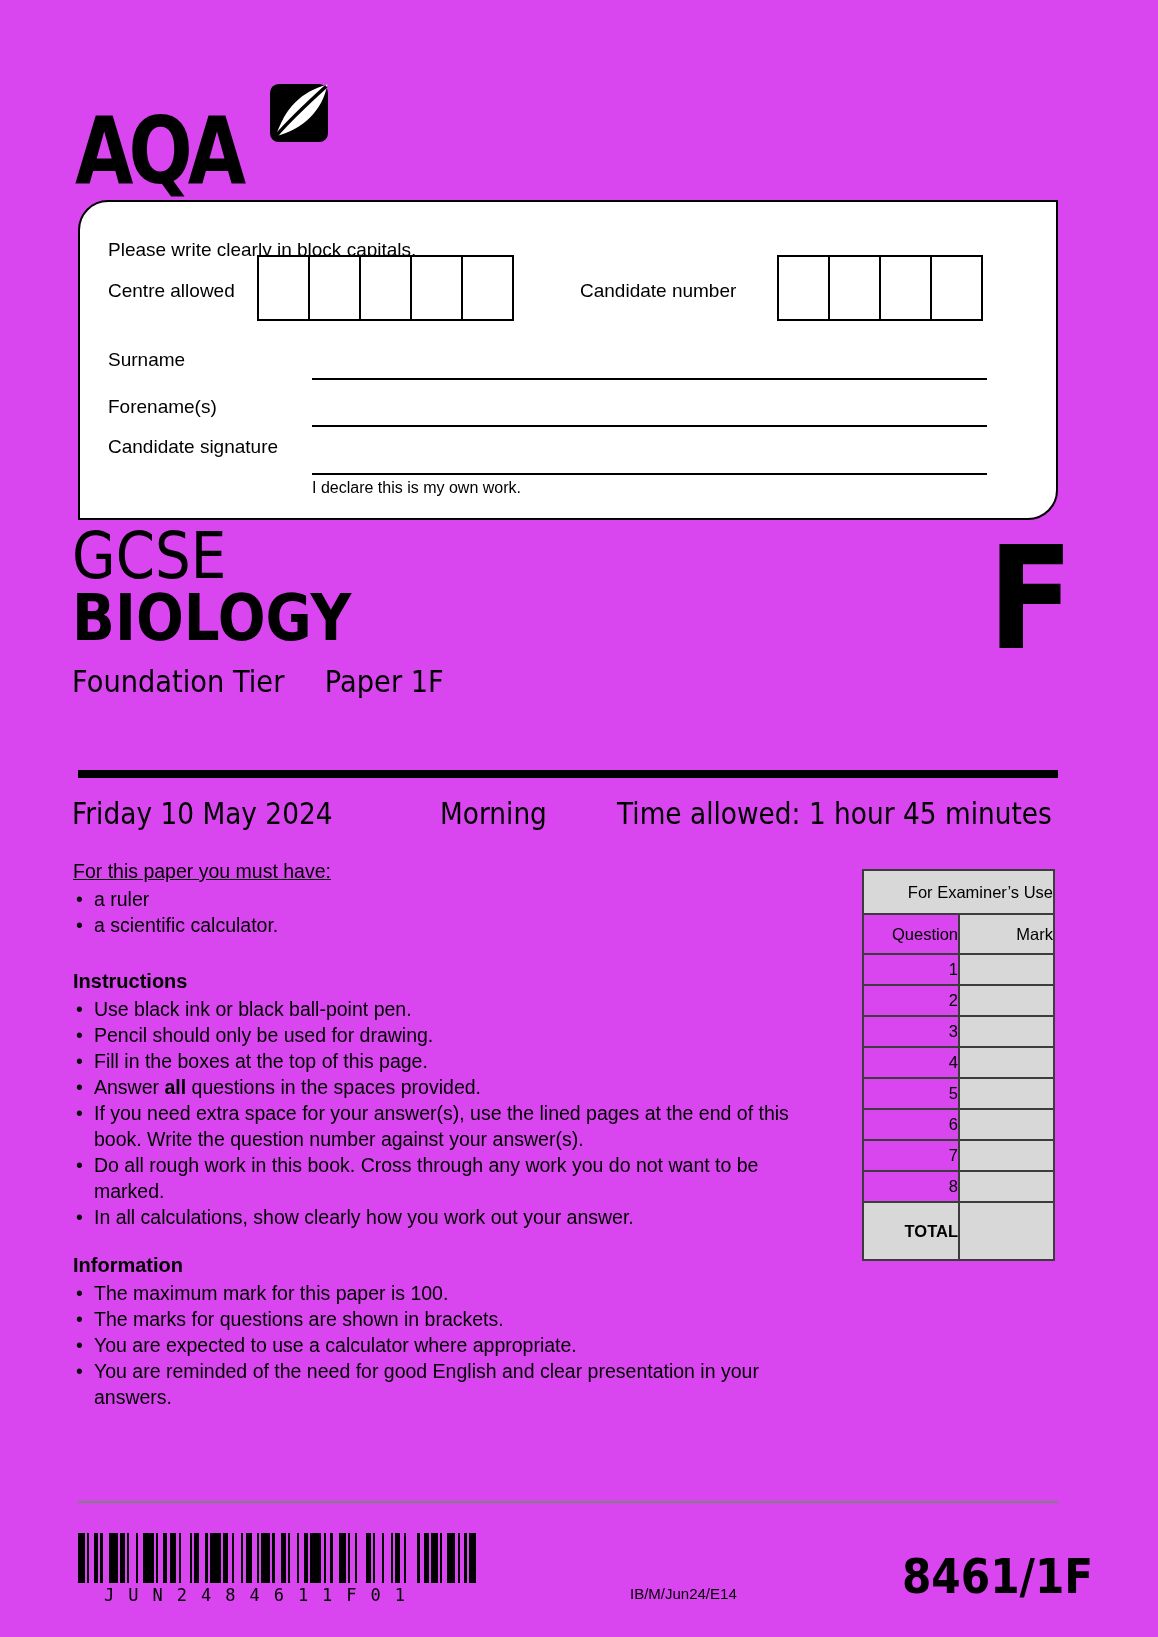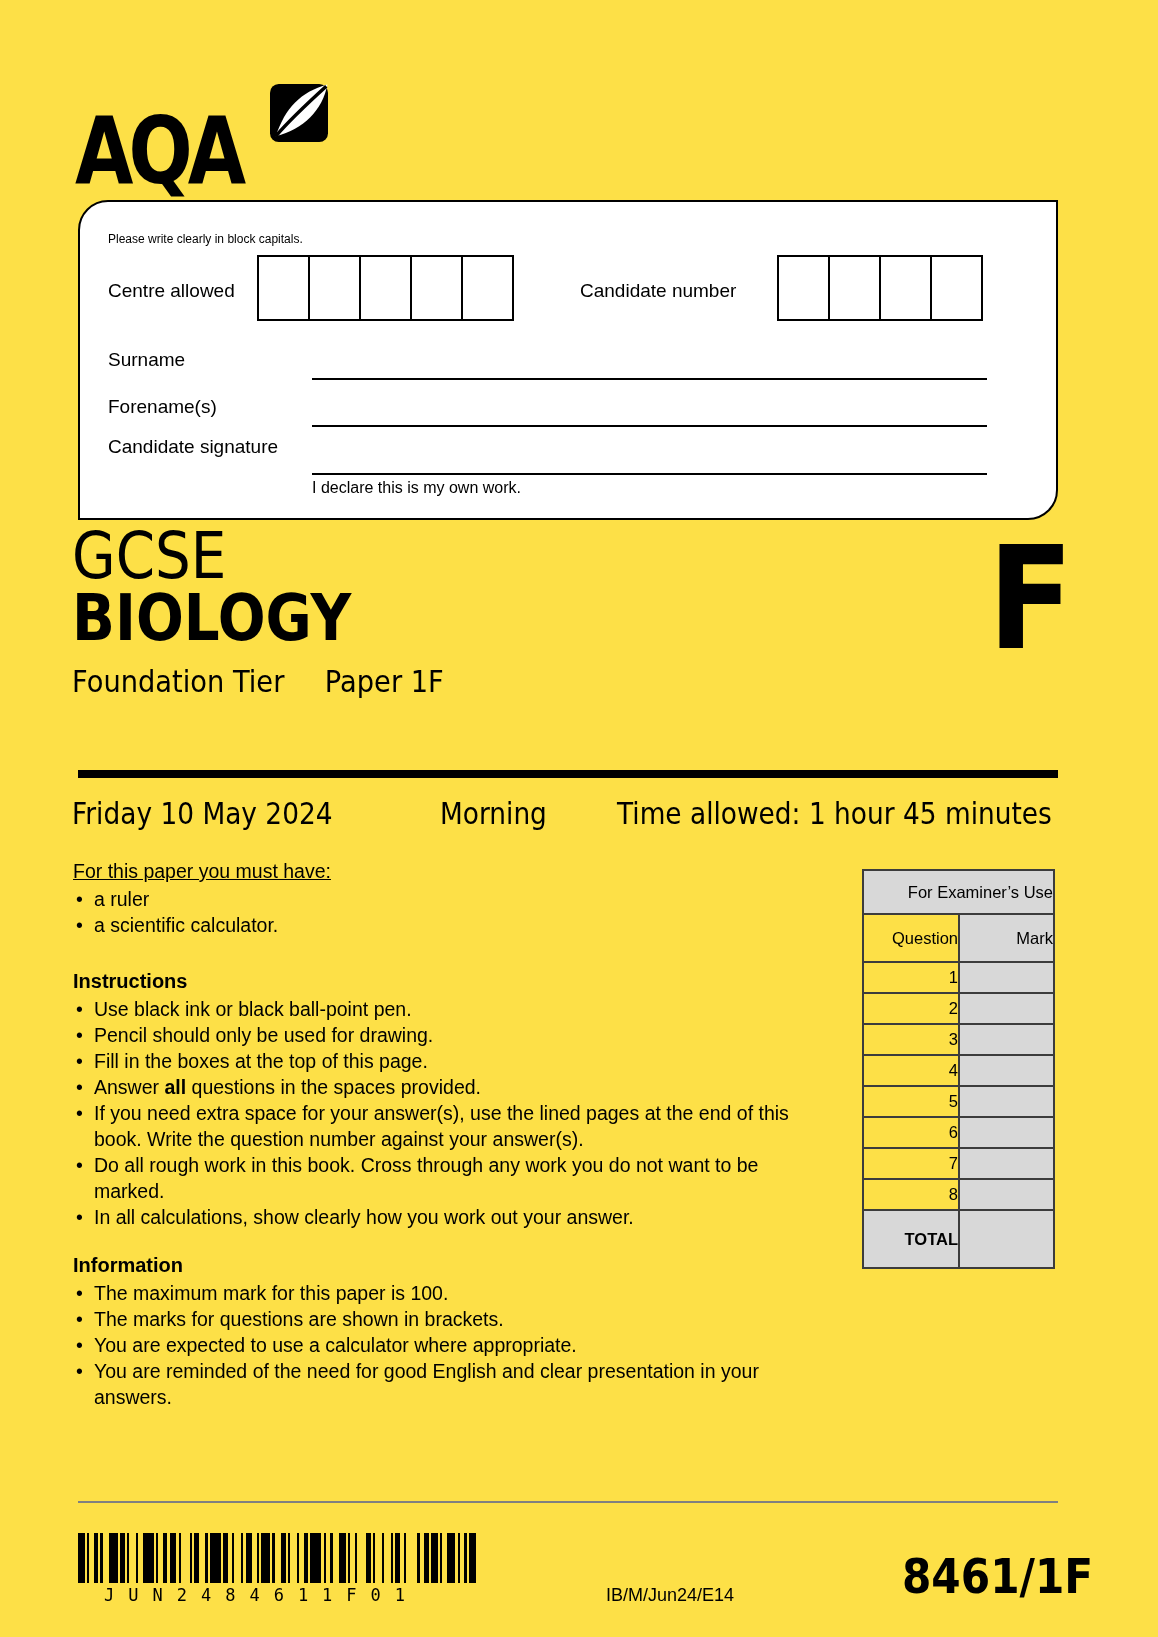--- a/index.html
+++ b/index.html
@@ -5,40 +5,40 @@
   :root{
     --gray-fill:#d8d8d8;
     --table-border:#3c3c3c;
     --ink:#000000;
     --thin-rule:#808080;
   }
   *{box-sizing:border-box;}
   body{margin:0;background:#ffffff;}
   .page{
     position:relative;width:1158px;height:1637px;margin:0 auto;
-    background:#fde047;color:var(--ink);
+    background:#d946ef;color:var(--ink);
     font-family:"Liberation Sans",sans-serif;overflow:hidden;
   }
   .din{font-family:"DejaVu Sans",sans-serif;transform:scaleX(0.88);transform-origin:left top;white-space:nowrap;}
 
   
   .logo{position:absolute;left:75px;top:84px;display:flex;align-items:flex-start;}
   .logo-text{
     font-family:"DejaVu Sans",sans-serif;font-weight:900;font-size:92px;line-height:1;
     letter-spacing:-6px;transform:scaleX(0.82);transform-origin:left top;
     margin-top:22px;
   }
   .logo-leaf{width:58px;height:58px;margin-left:-8px;}
 
   
   .candidate-box{
     position:absolute;left:78px;top:200px;width:980px;height:320px;
     border:2px solid var(--ink);border-radius:30px 0 30px 0;background:#fff;
   }
-  .block-capitals{position:absolute;left:28px;top:18px;font-size:12px;}
+  .block-capitals{position:absolute;left:28px;top:18px;font-size:19px;}
   .field-label{position:absolute;font-size:19px;}
   .cell-row{position:absolute;display:flex;}
   .num-cell{
     width:53px;height:66px;border:2px solid var(--ink);background:#fff;margin-left:-2px;
   }
   .num-cell:first-child{margin-left:0;}
   .write-line{position:absolute;border-bottom:2px solid var(--ink);height:0;}
   .declaration{position:absolute;left:232px;top:277px;font-size:16px;}
 
   
@@ -70,33 +70,33 @@
   .examiner-table{
     position:absolute;left:862px;top:869px;border-collapse:collapse;
     font-size:16.5px;text-align:right;table-layout:fixed;
   }
   .examiner-table td,.examiner-table th{
     border:2px solid var(--table-border);padding:0;font-weight:400;
   }
   .examiner-table .tcap{height:44px;width:191px;}
   .col-q{width:96px;}
   .col-m{width:95px;}
-  .hdr-row td{height:48px;}
+  .hdr-row td{height:40px;}
   .q-row td{height:31px;}
   .total-row td{height:58px;font-weight:700;}
   .gray{background:var(--gray-fill);}
 
   
   .rule-thin{position:absolute;left:78px;top:1501px;width:980px;height:2px;background:var(--thin-rule);}
   .barcode{position:absolute;left:78px;top:1533px;width:402px;height:50px;}
   .barcode-text{
     position:absolute;left:104px;top:1585px;
     font-family:"DejaVu Sans Mono",monospace;font-size:17px;letter-spacing:14px;
   }
-  .footer-ref{position:absolute;left:606px;top:1585px;font-size:18px;}
+  .footer-ref{position:absolute;left:630px;top:1585px;font-size:15px;}
   .exam-code{
     position:absolute;left:880px;top:1548px;width:183px;text-align:right;
     font-size:48px;font-weight:700;transform-origin:right top;white-space:nowrap;
   }
 </style>
 </head>
 <body>
 
 <div class="page">
 

